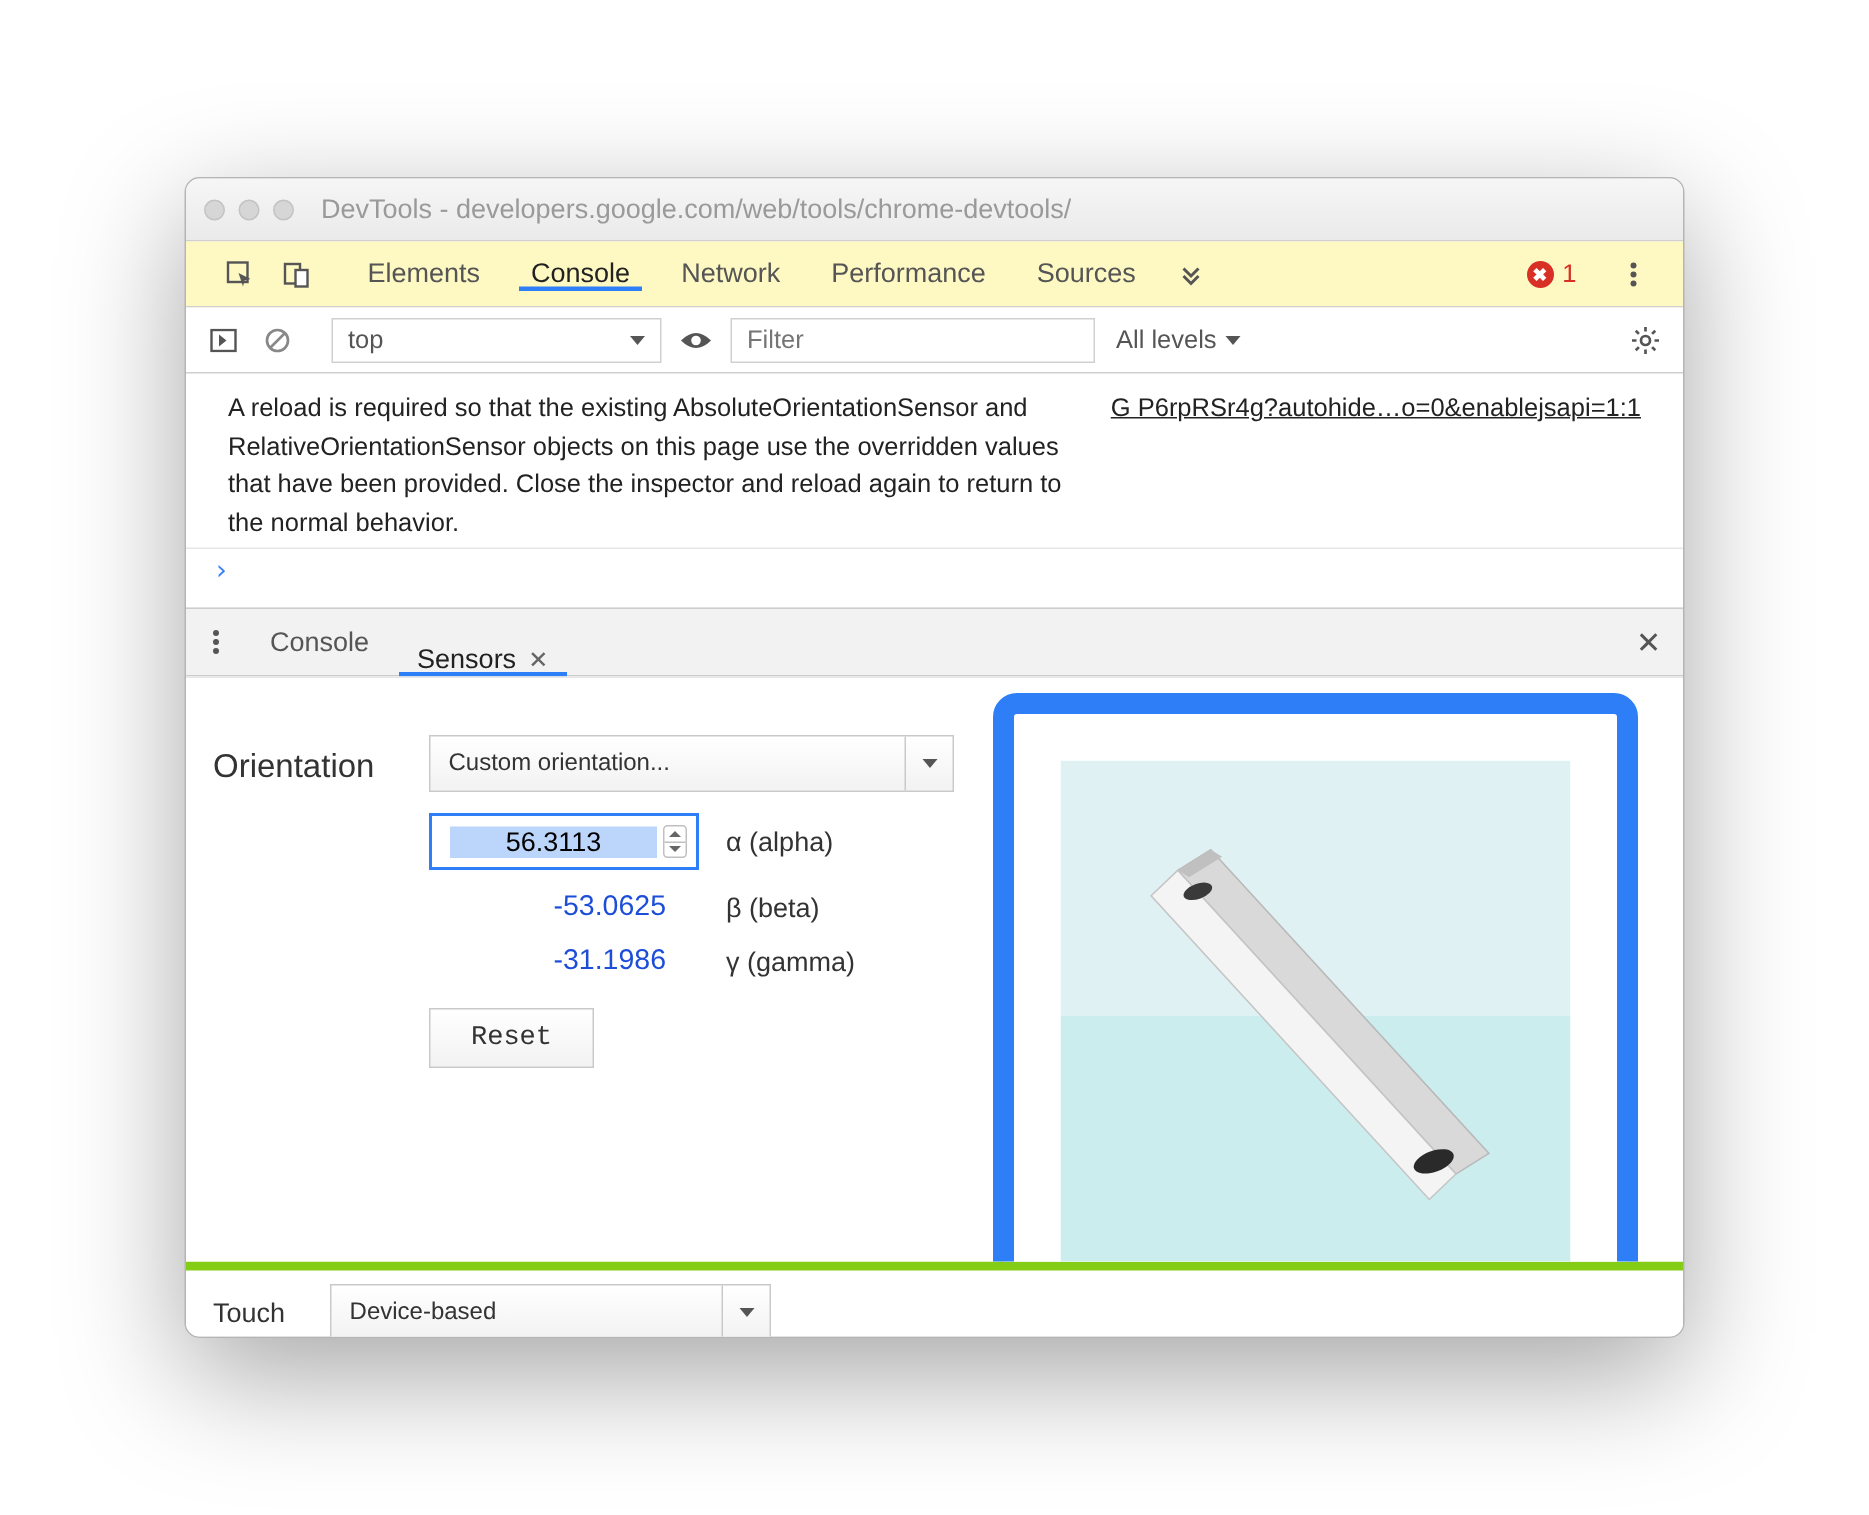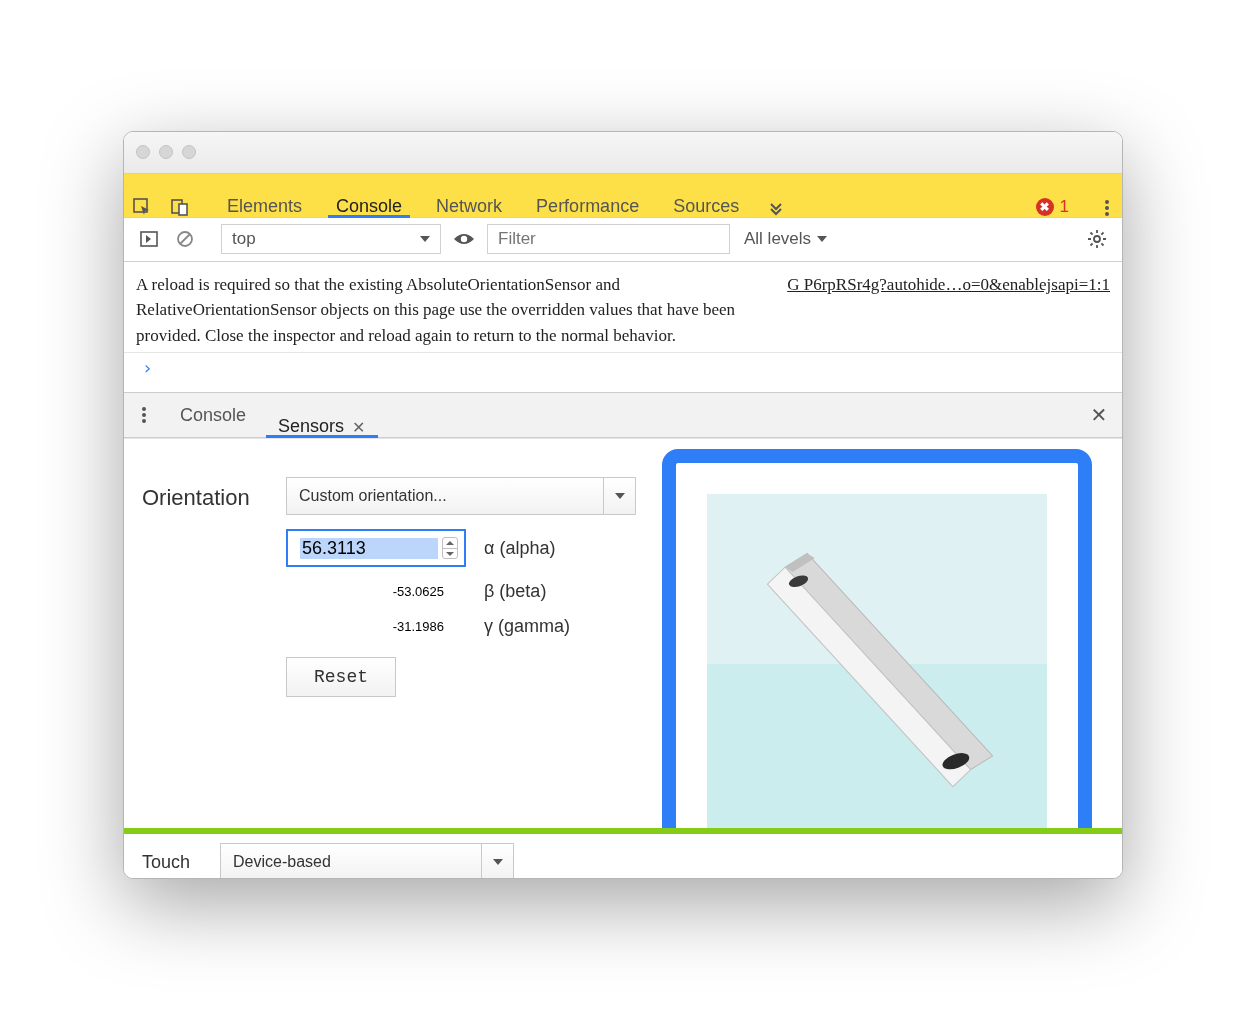--- a/index.html
+++ b/index.html
@@ -33,24 +33,24 @@
   }
   .traffic { display: flex; gap: 9px; margin-right: 18px; }
   .dot { width: 14px; height: 14px; border-radius: 50%; background: #d6d6d6; border: 1px solid #c3c3c3; }
   .title-text { color: #9a9a9a; font-size: 18px; white-space: nowrap; overflow: hidden; text-overflow: ellipsis; }
 
   
   .main-tabs {
     height: 44px;
     border-bottom: 1px solid #d0d0d0;
     display: flex;
-    align-items: flex-end;
-    padding: 0 0;
+    align-items: center;
+    padding: 0 18px;
     gap: 2px;
-    background:#fde047;
+    background:#fef9c3;
   }
   .tab-icon-btn {
     display:flex; align-items:center; justify-content:center;
     width: 36px;
   }
   .divider-v { width:1px; background:#d9d9d9; margin: 6px 4px; }
   .tab {
     display:flex; align-items:center;
     padding: 0 16px;
     color:#555; font-size:18px;
@@ -83,22 +83,22 @@
   .filter-input {
     height:30px; border:1px solid #d0d0d0; padding:0 10px; font-size:17px;
     color:#777; min-width:220px; background:#fff;
   }
   .levels { display:flex; align-items:center; gap:6px; color:#555; font-size:17px; padding:0 8px; }
   .flex-spacer { flex:1; }
   .gear { width:30px; display:flex; align-items:center; justify-content:center; }
 
   
   .console-body {
-    padding: 10px 12px 4px;
-    font-family: Liberation Serif, serif;
+    padding: 10px 28px 4px;
+    font-family: Liberation Sans, sans-serif;
     font-size: 17px; color:#222; line-height:1.5;
     border-bottom: 1px solid #e6e6e6;
   }
   .msg-row { display:flex; }
   .msg-text { flex:1; white-space:normal; }
   .msg-src { text-decoration: underline; color:#222; margin-left:12px; white-space:nowrap; }
   .console-prompt { padding: 4px 18px 14px; font-family: Menlo, monospace; font-size:18px; color:#3b82f6; }
 
   
   .drawer-tabs {
@@ -134,30 +134,30 @@
     width:32px; height:100%; border-left:1px solid #c9c9c9;
     display:flex; align-items:center; justify-content:center;
   }
   .val-row { display:flex; align-items:center; gap:18px; margin-top:14px; }
   .val-input {
     width:180px; height:38px; border:1px solid #c9c9c9; background:#fff;
     display:flex; align-items:center; justify-content:flex-end;
     padding: 0 6px 0 12px; font-size:18px;
   }
   .val-input.active { border:2px solid #2d7ef7; }
-  .val-input .num { flex:1; text-align:left; }
+  .val-input .num { flex:1; text-align:center; }
   .val-input.active .num { background:#bcd6fb; padding:0 2px; }
   .spinner {
     width:16px; height:22px; border:1px solid #c0c0c0; border-radius:3px;
     display:flex; flex-direction:column; margin-left:4px;
   }
   .spinner div { flex:1; display:flex; align-items:center; justify-content:center; }
   .spinner div:first-child { border-bottom:1px solid #c0c0c0; }
   .val-static {
-    width:180px; text-align:right; font-size:13px; color:#000000; padding-right:22px;
+    width:180px; text-align:right; font-size:19px; color:#1d4ed8; padding-right:22px;
   }
   .greek { font-size:18px; color:#333; }
   .reset-btn {
     margin-top:20px; height:40px; width:110px;
     border:1px solid #c9c9c9; background:linear-gradient(#fff,#f2f2f2);
     font-size:18px; color:#333;font-family:Liberation Mono, monospace;
   }
   
   .preview-box {
     position:absolute; right:30px; top:10px;
@@ -191,20 +191,21 @@
 
 <div class="shadow-wrap">
 <div class="window">
 
   <div class="titlebar">
     <div class="traffic">
       <div class="dot"></div>
       <div class="dot"></div>
       <div class="dot"></div>
     </div>
+    <div class="title-text">DevTools - developers.google.com/web/tools/chrome-devtools/</div>
   </div>
 
   <div class="main-tabs">
     <div class="tab-icon-btn">
       <svg width="20" height="20" viewBox="0 0 20 20">
             <rect x="2" y="2" width="13" height="13" fill="none" stroke="#555" stroke-width="1.6"></rect>
             <path d="M9 9 L17 13 L13 14 L12 18 Z" fill="#555"></path>
           </svg>
     </div>
     <div class="tab-icon-btn">

